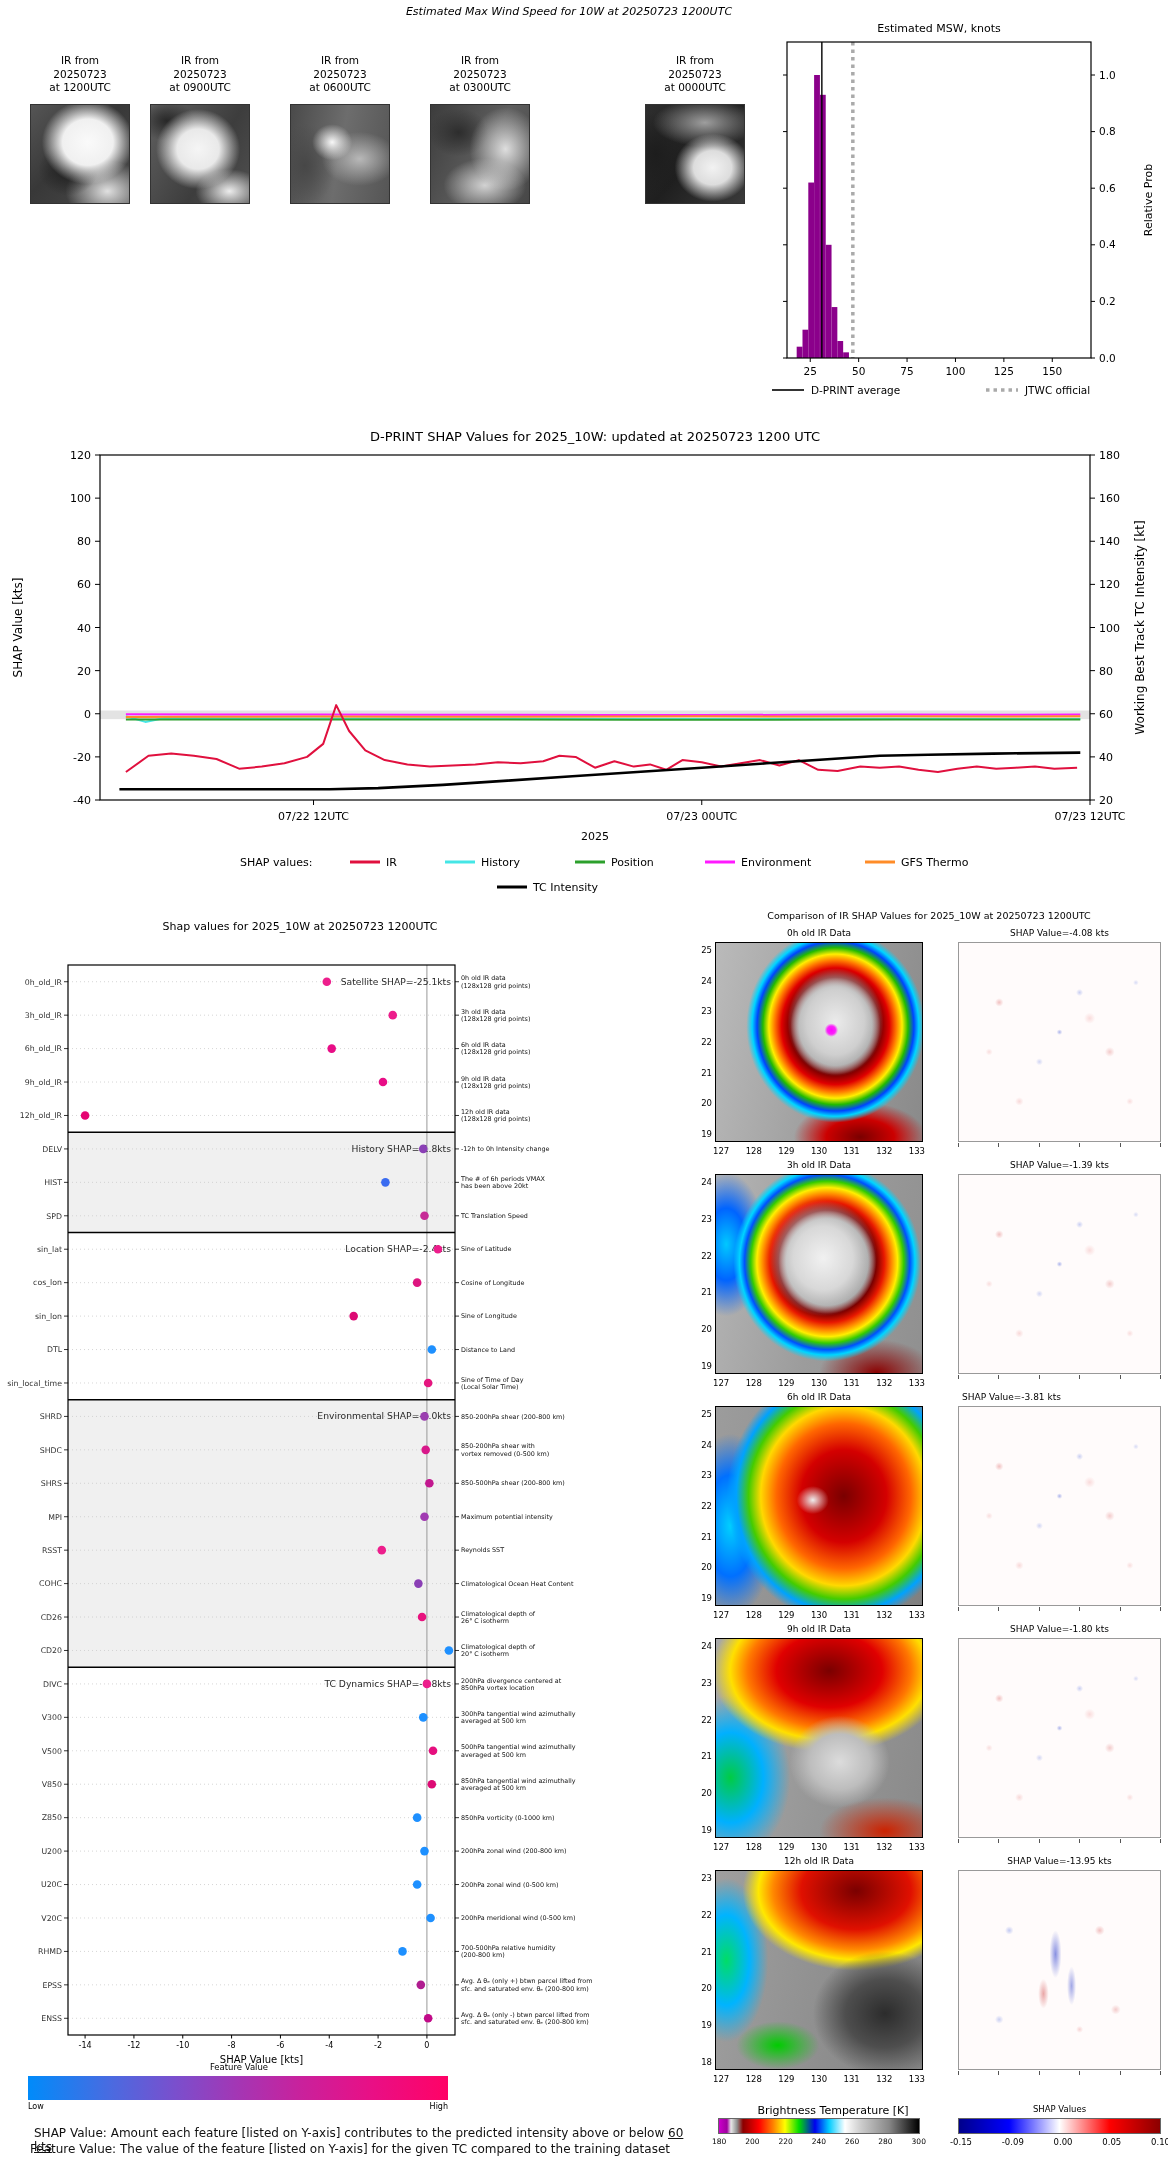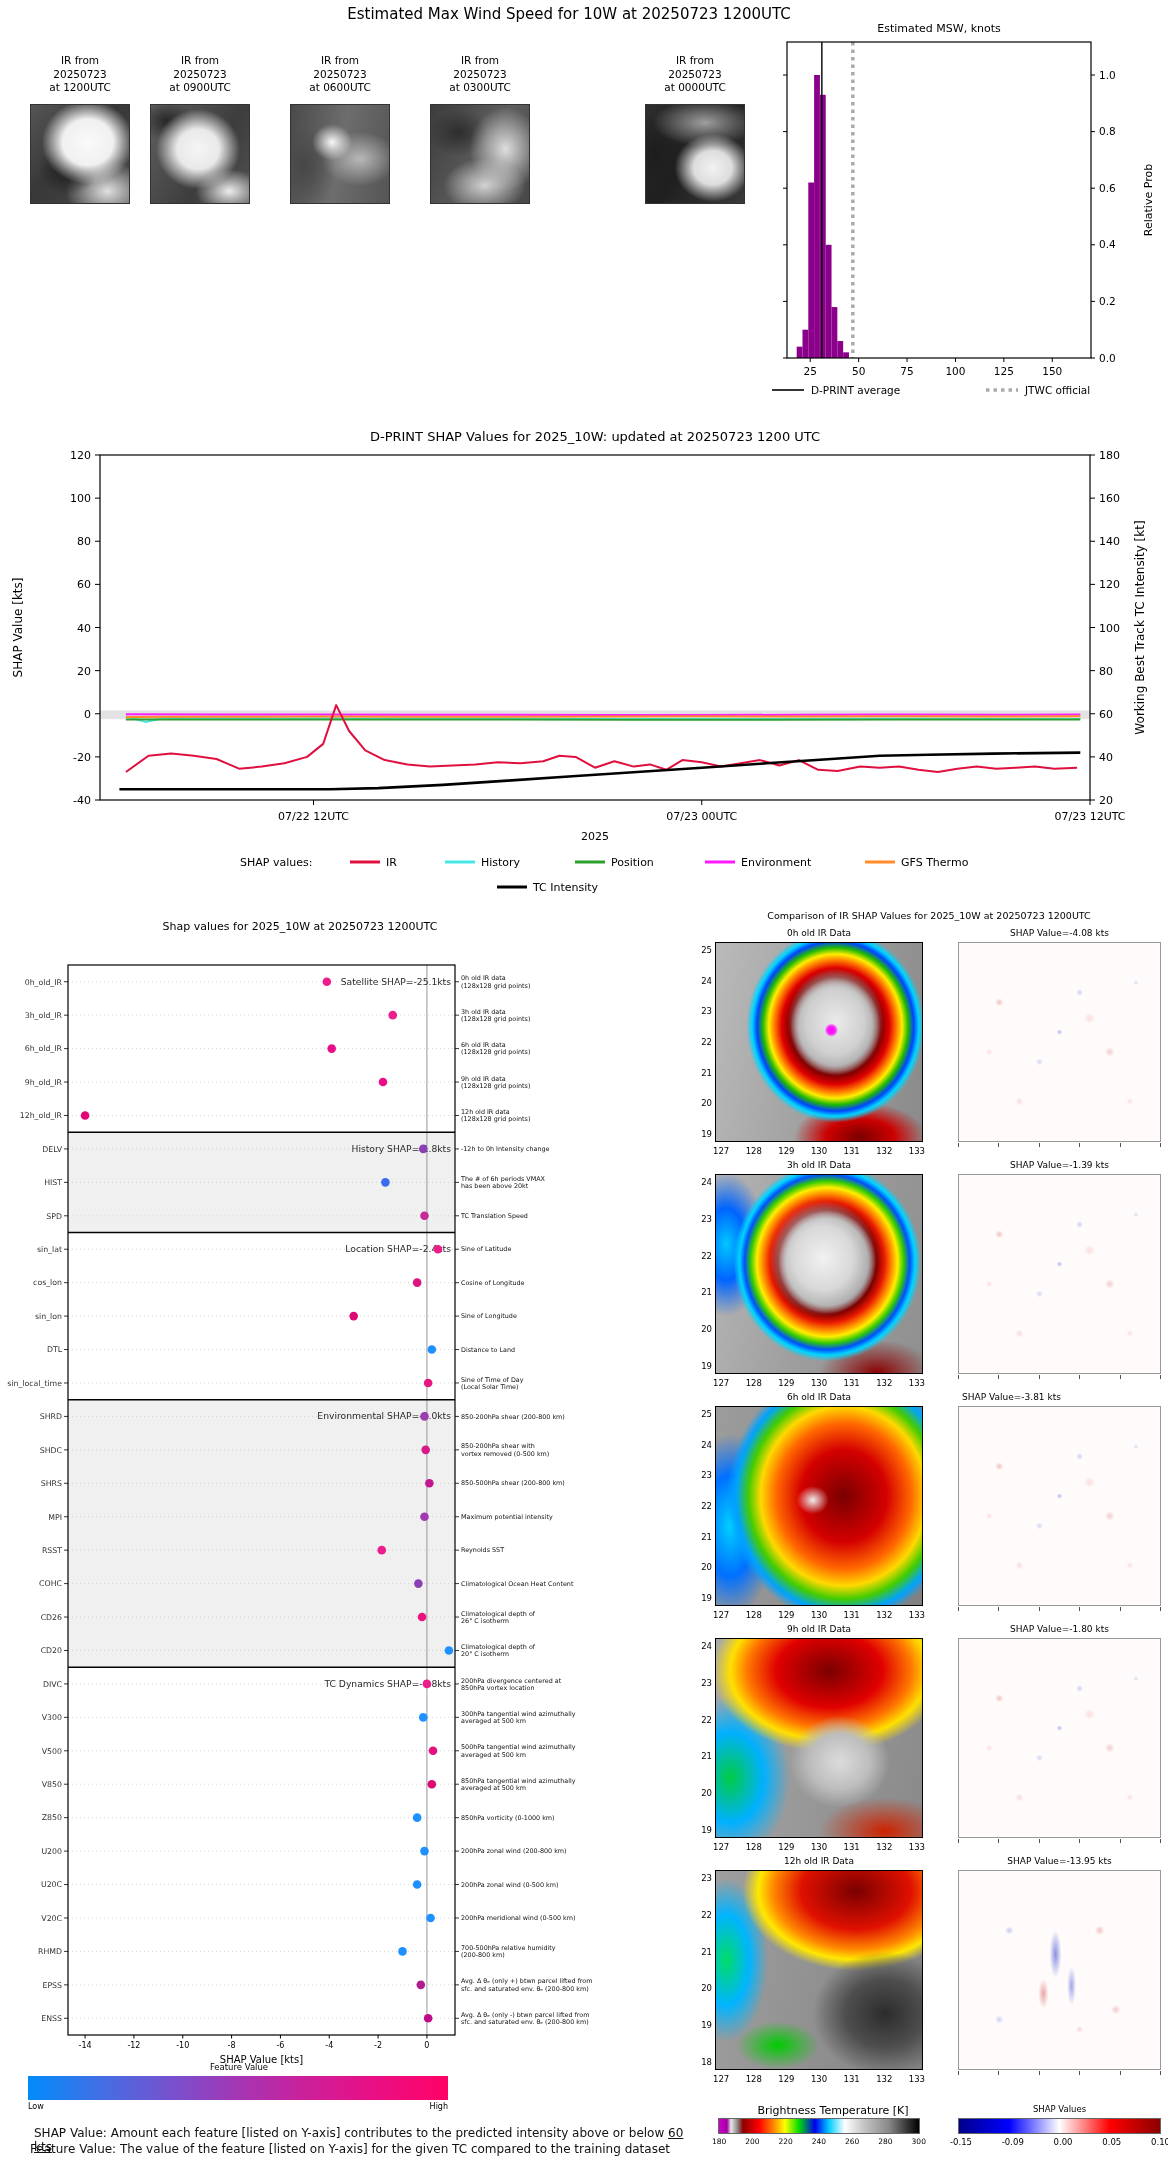--- a/index.html
+++ b/index.html
@@ -1,19 +1,19 @@
 <!DOCTYPE html>
 <html><head>
 <meta charset="utf-8">
 <style>
   html,body{margin:0;padding:0;}
   body{width:1168px;height:2158px;position:relative;background:#fff;overflow:hidden;
        font-family:"DejaVu Sans","Liberation Sans",sans-serif;color:#000;}
   .abs{position:absolute;}
-  #suptitle{top:5px;left:0;width:1138px;text-align:center;font-size:15px;font-weight:500;}
+  #suptitle{top:5px;left:0;width:1138px;text-align:center;font-size:11px;font-weight:500;font-style:italic;}
   .thumb-cap{top:54px;width:140px;text-align:center;font-size:10.5px;line-height:1.3;white-space:pre-line;}
   .thumb{top:104px;width:100px;height:100px;border:1px solid #333;box-sizing:border-box;}
   
   .t0{background:radial-gradient(ellipse 46px 42px at 58% 38%,#fafafa 0%,#f0f0f0 55%,rgba(240,240,240,0) 100%),radial-gradient(ellipse 30px 26px at 38% 66%,rgba(25,25,25,.85) 0%,rgba(60,60,60,0) 100%),radial-gradient(ellipse 56px 40px at 78% 88%,#e0e0e0 0%,rgba(160,160,160,0) 75%),linear-gradient(135deg,#555 0%,#383838 45%,#4a4a4a 100%);}
   .t1{background:radial-gradient(ellipse 42px 40px at 48% 45%,#f5f5f5 0%,#e9e9e9 50%,rgba(236,236,236,0) 100%),radial-gradient(ellipse 28px 20px at 16% 16%,#282828 0%,rgba(43,43,43,0) 100%),radial-gradient(ellipse 40px 26px at 80% 88%,#ededed 0%,rgba(200,200,200,0) 85%),linear-gradient(120deg,#606060,#3d3d3d 60%,#505050);}
   .t2{background:radial-gradient(ellipse 20px 18px at 42% 38%,#f8f8f8 0%,rgba(230,230,230,0) 100%),radial-gradient(ellipse 42px 30px at 70% 55%,#b8b8b8 0%,rgba(150,150,150,0) 90%),radial-gradient(ellipse 30px 42px at 14% 62%,#474747 0%,rgba(70,70,70,0) 100%),linear-gradient(100deg,#4a4a4a,#6d6d6d 50%,#555);}
   .t3{background:radial-gradient(ellipse 36px 42px at 76% 45%,#dedede 0%,rgba(190,190,190,0) 100%),radial-gradient(ellipse 30px 24px at 28% 28%,#2d2d2d 0%,rgba(50,50,50,0) 100%),radial-gradient(ellipse 46px 30px at 55% 82%,#d2d2d2 0%,rgba(160,160,160,0) 90%),linear-gradient(115deg,#3c3c3c,#5e5e5e 55%,#474747);}
   .t4{background:radial-gradient(ellipse 38px 34px at 68% 64%,#f2f2f2 0%,#ddd 50%,rgba(220,220,220,0) 100%),radial-gradient(ellipse 52px 24px at 60% 18%,#9e9e9e 0%,rgba(120,120,120,0) 100%),radial-gradient(ellipse 30px 42px at 10% 50%,#1d1d1d 0%,rgba(30,30,30,0) 100%),linear-gradient(130deg,#2e2e2e,#1f1f1f 50%,#3a3a3a);}
   svg text{font-family:"DejaVu Sans","Liberation Sans",sans-serif;}
   

